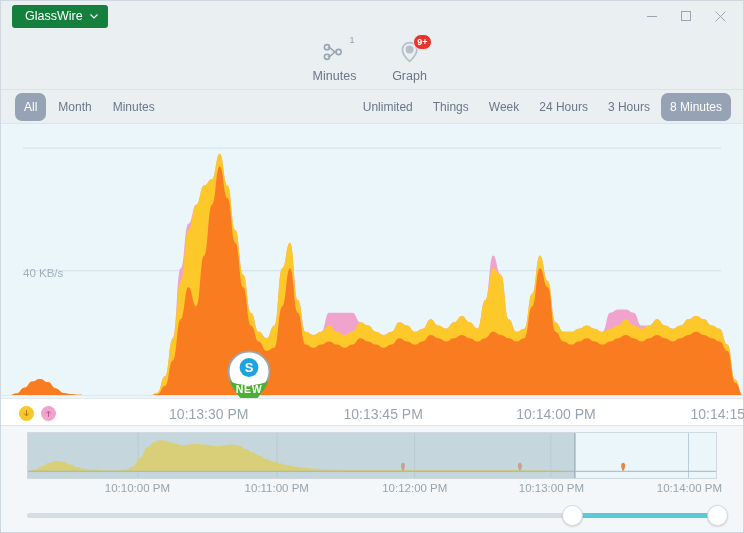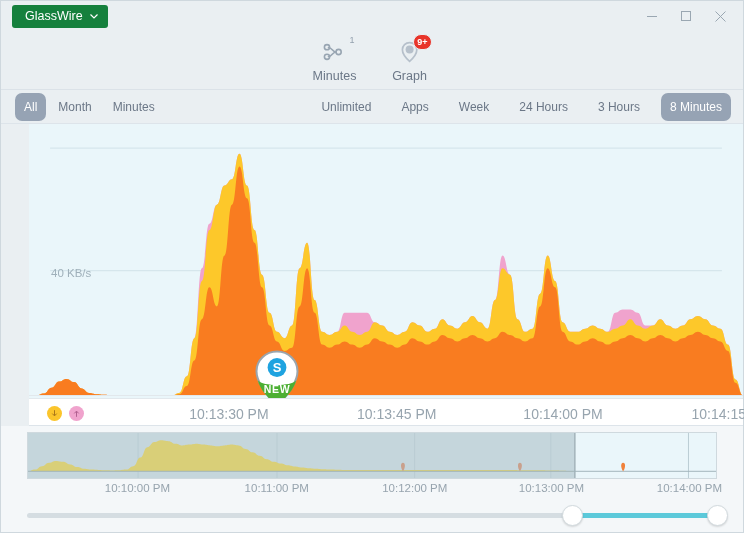--- a/index.html
+++ b/index.html
@@ -98,37 +98,36 @@
   
   .filterbar {
     height: 34px; flex: 0 0 34px;
     background: #eaeff2;
     border-bottom: 1px solid #dde4ea;
     display: flex; align-items: center;
     padding: 0 12px 0 14px;
     position: relative;
   }
   .fgroup { display: flex; align-items: center; gap: 3px; }
-  .fgroup.right { margin-left: auto; gap: 12px; }
+  .fgroup.right { margin-left: auto; gap: 2px; }
   .fbtn {
     height: 28px; padding: 0 9px;
     display: flex; align-items: center;
     font-size: 12px; color: #6b7787;
     border-radius: 7px; cursor: pointer;
     white-space: nowrap;
   }
   .fbtn.sel { background: #96a3b4; color: #ffffff; }
 
   
   .graph-wrap {
     flex: 1 1 auto;
     background: #eaf6fa;
     position: relative;
     border-bottom: 1px solid #dde4ea;
-    margin-left: 28px;
   }
   .graph-svg { position: absolute; inset: 0; width: 100%; height: 100%; }
   .y-label {
     position: absolute; left: 22px; top: 143px;
     font-size: 11.5px; color: #9fb0ba;
   }
   .axis-strip {
     position: absolute; left: 0; right: 0; bottom: 0;
     height: 27px; background: #ffffff;
     border-top: 1px solid #e2e8ec;
@@ -270,21 +269,21 @@
   </div>
 
   <div class="filterbar">
     <div class="fgroup">
       <div class="fbtn sel">All</div>
       <div class="fbtn">Month</div>
       <div class="fbtn">Minutes</div>
     </div>
     <div class="fgroup right">
       <div class="fbtn">Unlimited</div>
-      <div class="fbtn">Apps</div>
+      <div class="fbtn">Things</div>
       <div class="fbtn">Week</div>
       <div class="fbtn">24 Hours</div>
       <div class="fbtn">3 Hours</div>
       <div class="fbtn sel">8 Minutes</div>
     </div>
   </div>
 
   <div class="graph-wrap">
     <svg class="graph-svg" id="graph-svg" viewBox="0 0 744 275" preserveAspectRatio="none">
         <line x1="22" y1="22" x2="722" y2="22" stroke="#d6e6ec" stroke-width="1"></line>

